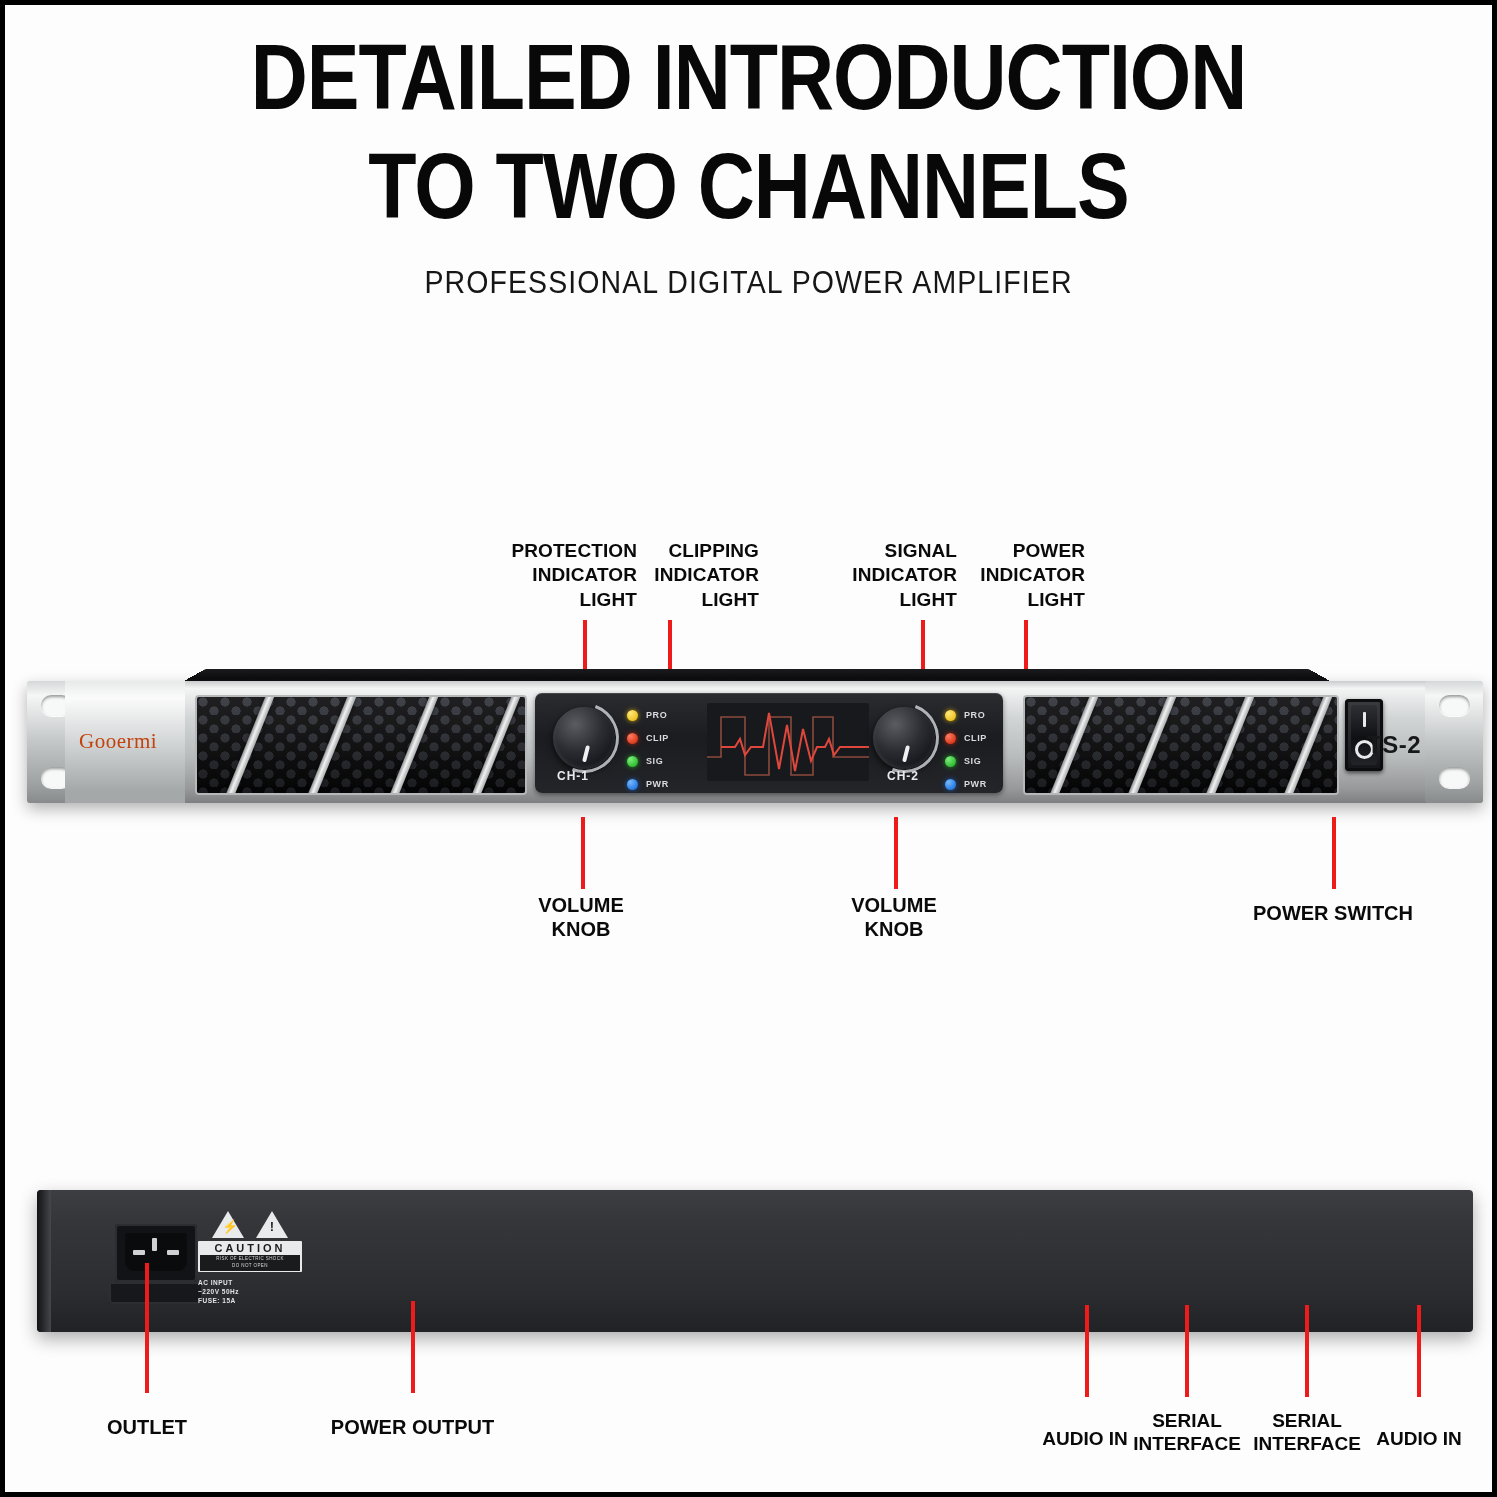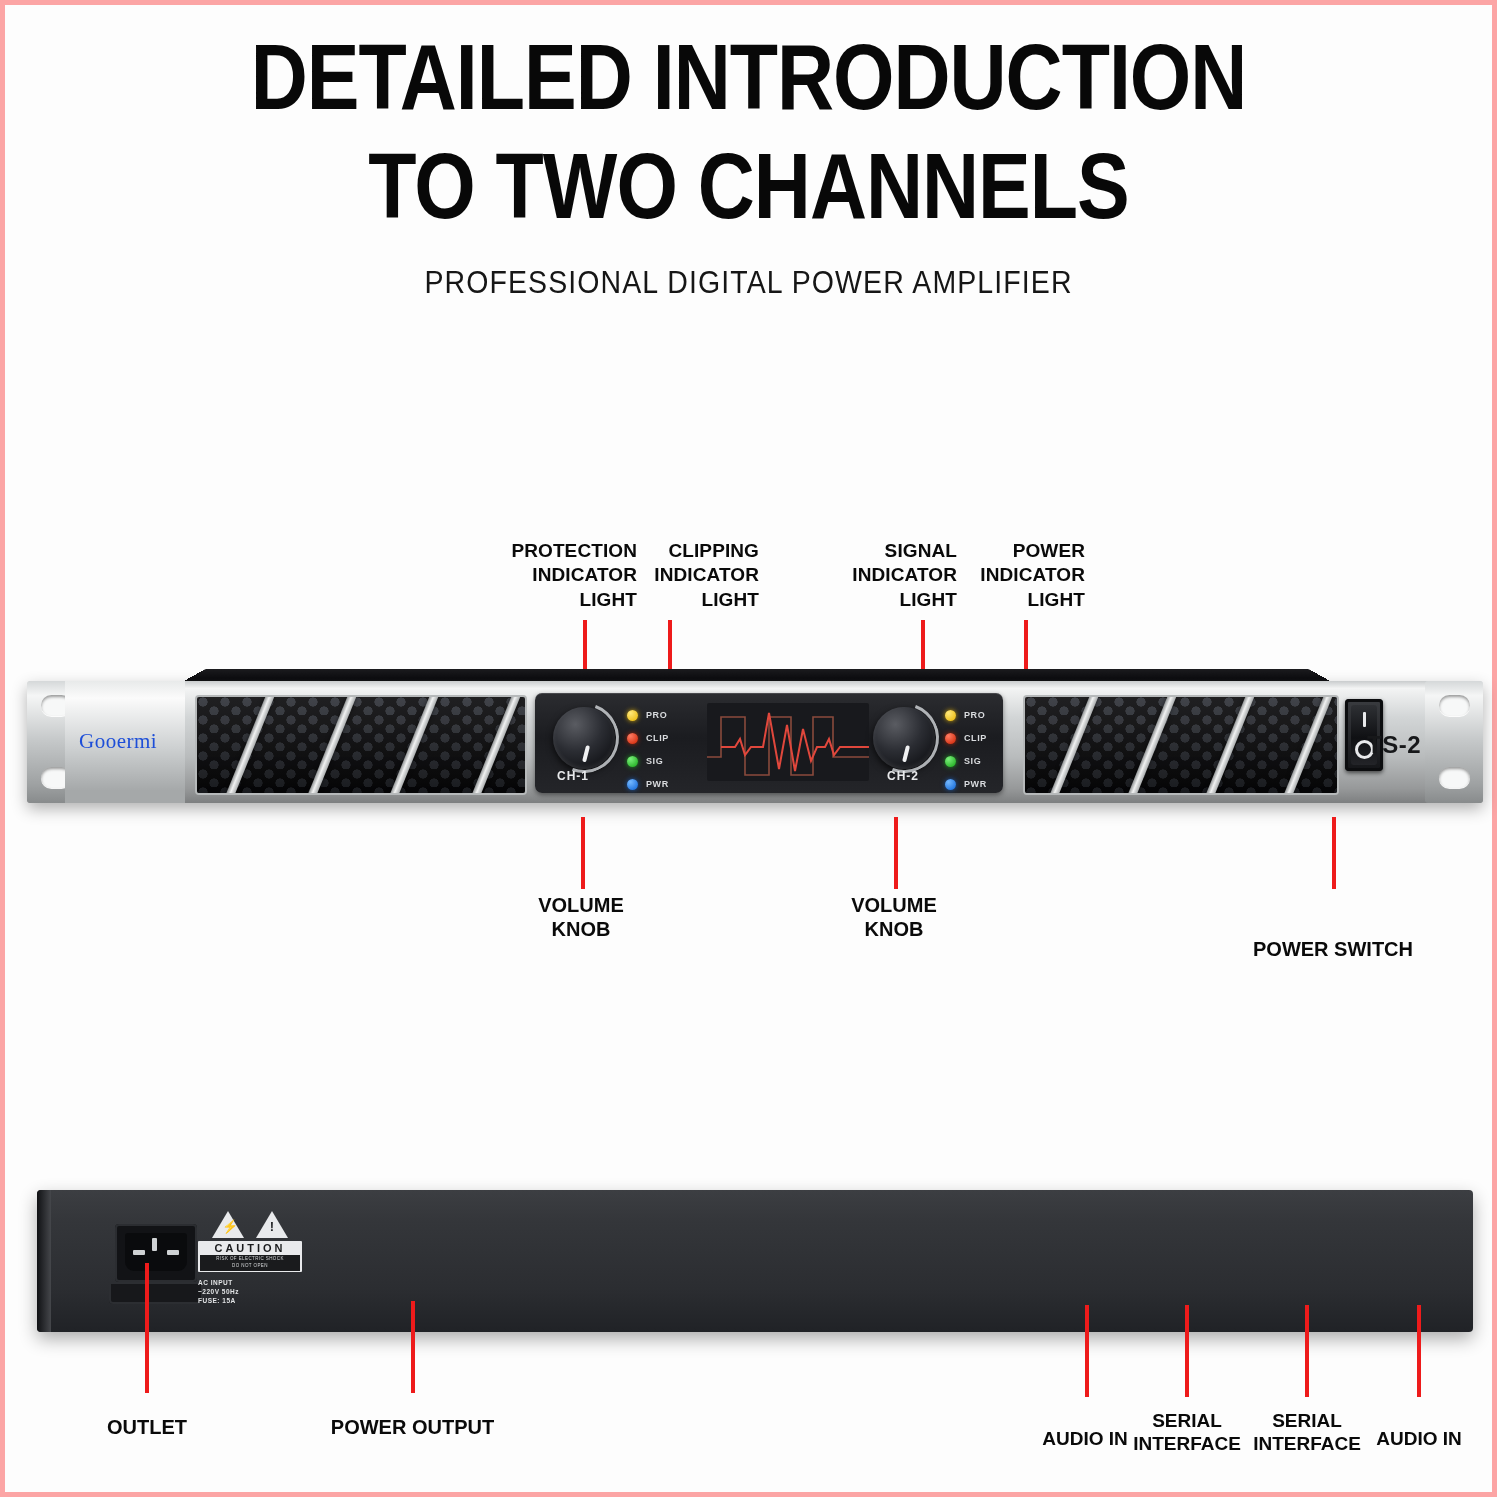--- a/index.html
+++ b/index.html
@@ -7,21 +7,21 @@
   body{
     width:1497px;height:1497px;
     background:#ffffff;
     font-family:"Liberation Sans", sans-serif;
     overflow:hidden;
     position:relative;
   }
   .page{
     position:absolute;inset:0;
     background:#fdfdfd;
-    border:5px solid #fca5a5;
+    border:5px solid #000000;
     box-sizing:border-box;
   }
 
   
   .hdr{position:absolute;top:18px;left:0;right:0;text-align:center;}
   .title-l1,.title-l2{
     font-family:"Liberation Sans", sans-serif;
     font-weight:bold;
     color:#080808;
     letter-spacing:-1px;
@@ -94,21 +94,21 @@
     box-shadow:inset 0 2px 3px rgba(0,0,0,.38), 0 1px 0 rgba(255,255,255,.9);
   }
   .ear-hole.a{top:14px;} .ear-hole.b{top:86px;}
   .brandplate{
     position:absolute;left:38px;top:24px;width:120px;height:122px;
     background:linear-gradient(180deg,#e8eaea,#fbfbfb 14%,#cdd0d1 55%,#a5a8a9 90%);
   }
   .brand{
     position:absolute;left:52px;top:72px;
     font-family:"Liberation Serif", serif;
-    font-size:21px;color:#1d4ed8;letter-spacing:.5px;
+    font-size:21px;color:#c2410c;letter-spacing:.5px;
   }
   .vent{
     position:absolute;top:38px;height:96px;
     background:#0a0a0c;
     border:2px solid #b6b9ba;
     border-radius:4px;
     overflow:hidden;
   }
   .vent.v1{left:168px;width:328px;}
   .vent.v2{left:996px;width:312px;}
@@ -393,21 +393,21 @@
   <div class="leader" style="left:1327px;top:812px;height:72px;"></div>
 
   <div class="bot-label" style="left:500px;top:888px;width:152px;">
     <div>VOLUME</div>
     <div>KNOB</div>
   </div>
   <div class="bot-label" style="left:813px;top:888px;width:152px;">
     <div>VOLUME</div>
     <div>KNOB</div>
   </div>
-  <div class="bot-label" style="left:1208px;top:896px;width:240px;margin-top:36px;">POWER SWITCH</div>
+  <div class="bot-label" style="left:1208px;top:896px;width:240px;">POWER SWITCH</div>
 
   <div class="rear-wrap">
     <div class="rear-body"></div>
     <div class="rear-edge"></div>
 
     <div class="iec">
       <div class="iec-inner">
         <div class="pin" style="left:27px;top:5px;width:5px;height:13px;"></div>
         <div class="pin" style="left:8px;top:17px;width:12px;height:5px;"></div>
         <div class="pin" style="left:42px;top:17px;width:12px;height:5px;"></div>

